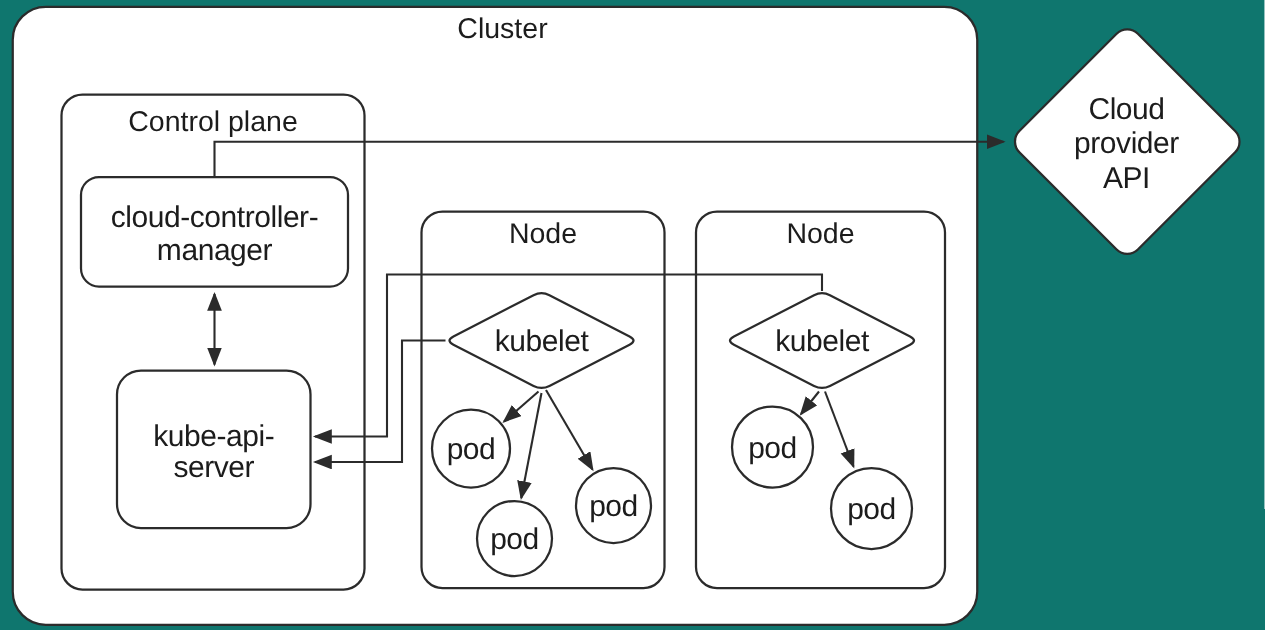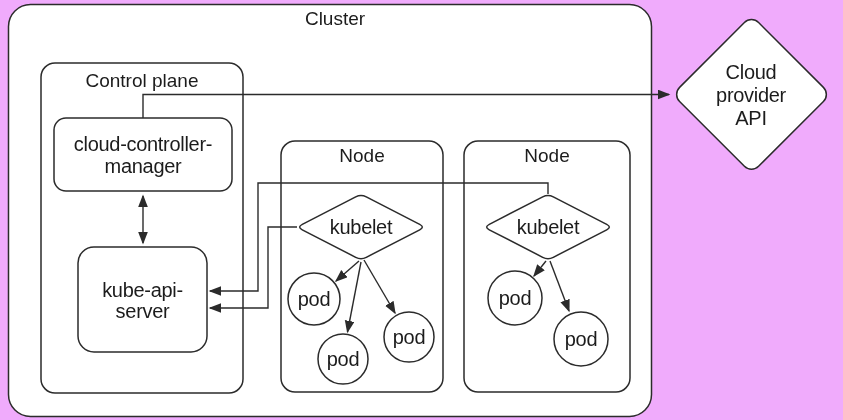--- a/index.html
+++ b/index.html
@@ -1,16 +1,16 @@
 <!DOCTYPE html>
 <html><head>
 <meta charset="utf-8">
 <style>
   html,body{margin:0;padding:0;background:#ffffff;}
-  .stage{position:relative;width:843px;height:420px;background:#f0abfc;overflow:hidden;
+  .stage{position:relative;width:843px;height:420px;background:#0f766e;overflow:hidden;
          font-family:"Liberation Sans",sans-serif;}
   svg{position:absolute;left:0;top:0;}
   .box{fill:#ffffff;stroke:#2b2b2b;stroke-width:1.5;}
   .shape{fill:#ffffff;stroke:#2b2b2b;stroke-width:1.5;}
   .edge{fill:none;stroke:#2b2b2b;stroke-width:1.4;}
   .lbl{fill:#1c1c1c;font-size:19px;text-anchor:middle;}
   .stxt{fill:#1c1c1c;font-size:20px;letter-spacing:-0.3px;text-anchor:middle;}
 </style>
 </head>
 <body>

